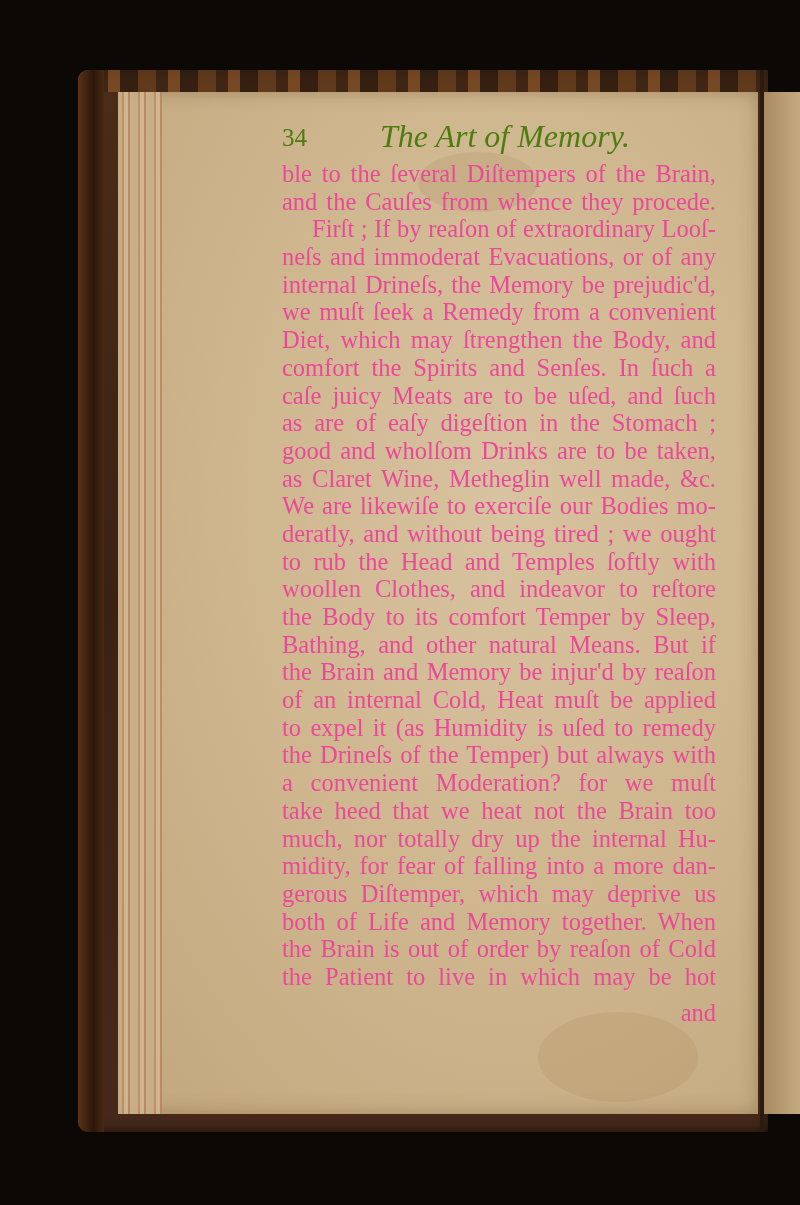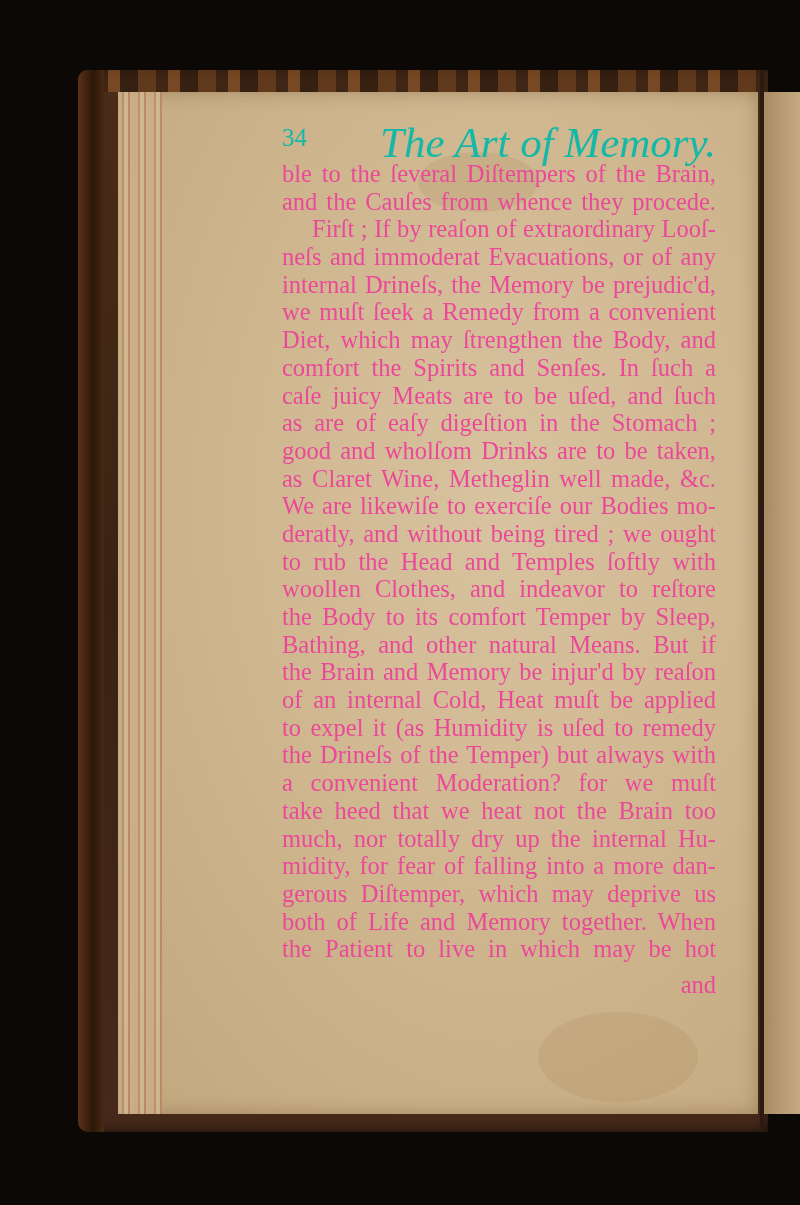--- a/index.html
+++ b/index.html
@@ -43,25 +43,25 @@
     position:absolute; left:764px; top:92px; width:36px; height:1022px;
     background:linear-gradient(90deg,#a98b63,#c4aa80);
     overflow:hidden;
   }
   .facing-line {
     position:absolute; left:3px; font-family:"Liberation Serif", serif;
     font-size:19px; color:#3a2a1a; white-space:nowrap; letter-spacing:-1px;margin-left:40px;
   }
   .header {
     position:absolute; left:282px; top:118px; width:440px; height:36px;
-    color:#14b8a6;
+    color:#4d7c0f;
   }
   .folio { position:absolute; left:0; top:6px; font-size:25px; font-family:"Liberation Serif", serif; }
   .running-head {
-    position:absolute; left:98px; top:0; font-size:43px; font-style:italic;
+    position:absolute; left:98px; top:0; font-size:32px; font-style:italic;
     font-family:"Liberation Serif", serif;
   }
   .text-block {
     position:absolute; left:282px; top:160px; width:434px;
     color:#ec4899; font-family:"Liberation Serif", serif;
     font-size:24.5px; line-height:27.7px;
   }
   .line { display:block; white-space:nowrap; text-align:justify; text-align-last:justify; height:27.7px; }
   .line.indent { padding-left:30px; }
   .line.catch { text-align-last:right;margin-top:8px; }
@@ -141,15 +141,16 @@
   <span class="line">the Brain and Memory be injur'd by reaſon</span>
   <span class="line">of an internal Cold, Heat muſt be applied</span>
   <span class="line">to expel it (as Humidity is uſed to remedy</span>
   <span class="line">the Drineſs of the Temper) but always with</span>
   <span class="line">a convenient Moderation? for we muſt</span>
   <span class="line">take heed that we heat not the Brain too</span>
   <span class="line">much, nor totally dry up the internal Hu-</span>
   <span class="line">midity, for fear of falling into a more dan-</span>
   <span class="line">gerous Diſtemper, which may deprive us</span>
   <span class="line">both of Life and Memory together. When</span>
+  <span class="line">the Brain is out of order by reaſon of Cold</span>
   <span class="line">the Patient to live in which may be hot</span>
   <span class="line catch">and</span>
 </div>
 
 </body></html>

